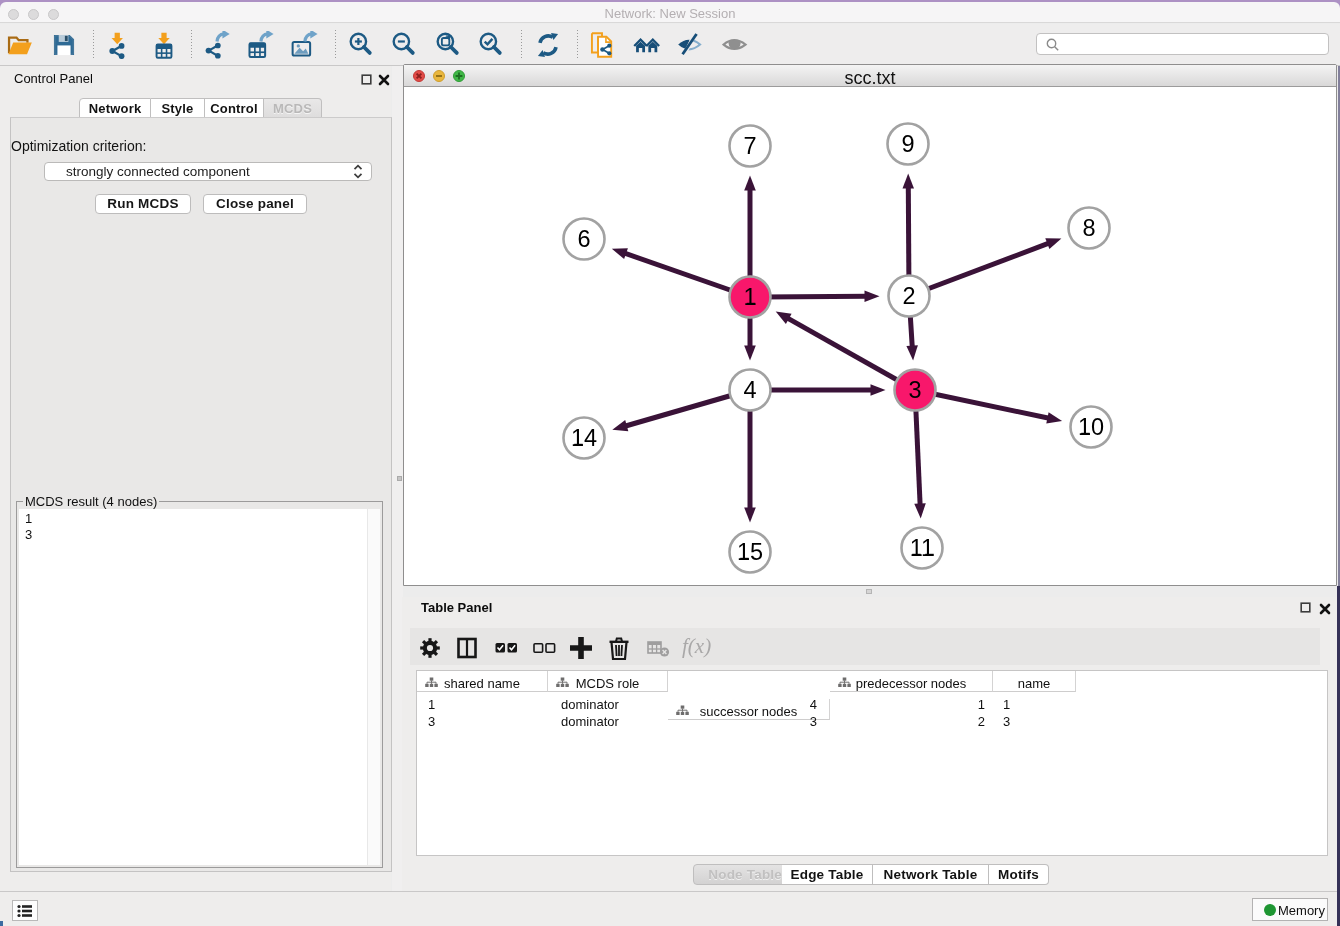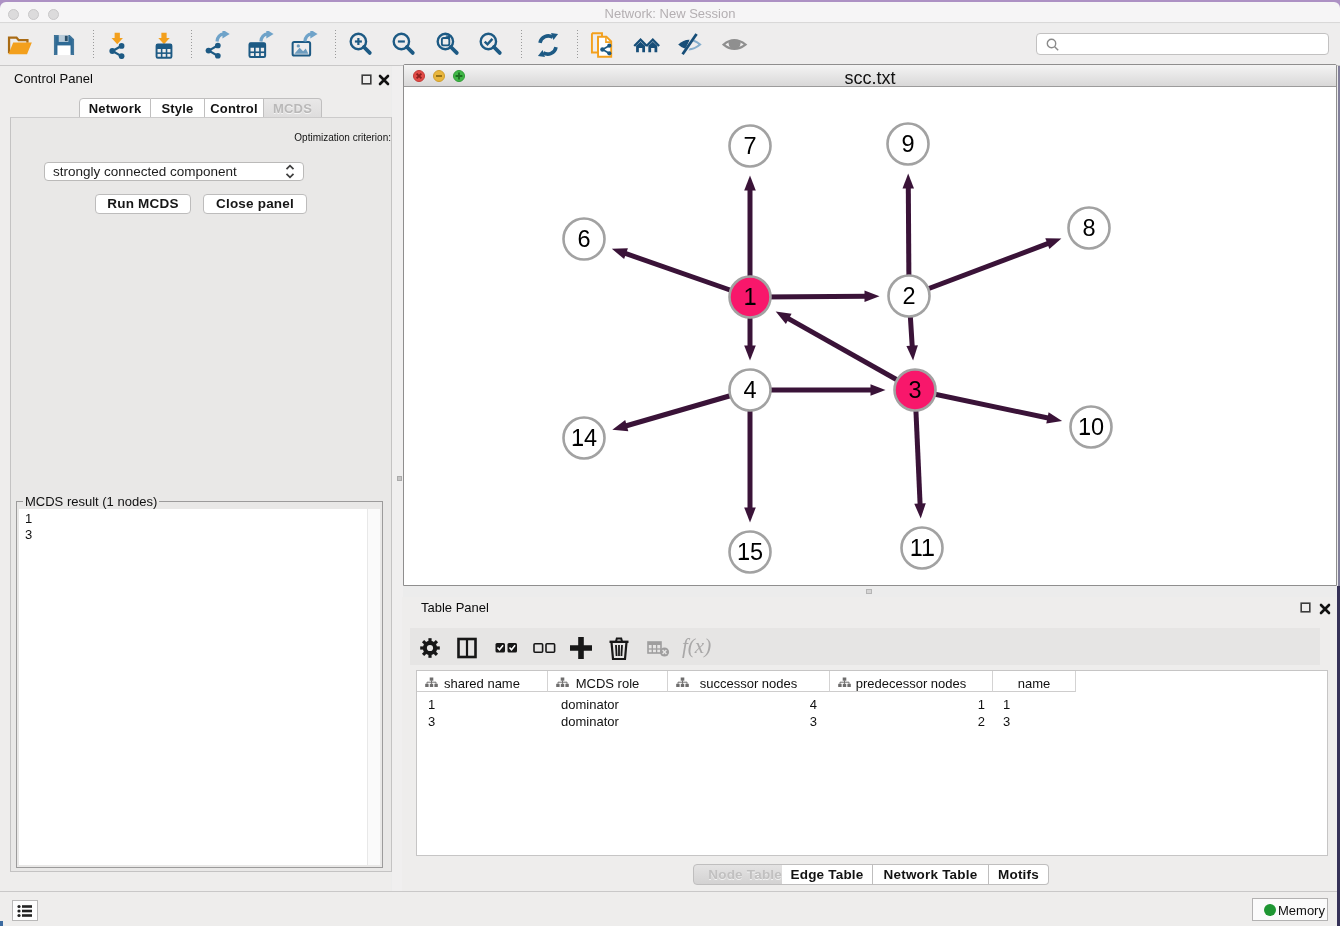--- a/index.html
+++ b/index.html
@@ -21,43 +21,43 @@
   background-size:1px 3px; }
 #searchbox { position:absolute; left:1036px; top:9px; width:293px; height:22px; background:#fff; border:1px solid #c2c1c1; border-radius:4px; }
 
 
 #cpanel { left:0; top:66px; width:391px; height:825px; background:#eeedec; }
 #cpanel-hdr { position:absolute; left:14px; top:5px; font-size:13px; color:#0b0b0b; }
 .wicon { position:absolute; }
 .tab { position:absolute; top:32px; height:32px; background:#fff; border:1px solid #c0bfbf; font-size:13px; font-weight:bold; letter-spacing:0.2px; color:#131313; text-align:center; line-height:19px; }
 .tab.sel { background:linear-gradient(#e9e8e8,#d7d6d6); color:#b9b8b8; text-shadow:0 1px 0 #f4f4f4; }
 #cp-content { position:absolute; left:10px; top:51px; width:382px; height:755px; background:#e9e8e7; border:1px solid #c4c3c3; border-top:1px solid #cccbcb; }
-#opt-label { position:absolute; left:0; top:14px; width:100%; text-align:right; font-size:10px; color:#131313; }
-#combo { position:absolute; left:33px; top:44px; width:260px; height:19px; background:#fff; border:1px solid #bbbab9; border-radius:4px; font-size:13.5px; color:#1c1c1c; line-height:17px; padding-left:8px; }
+#opt-label { position:absolute; left:0; top:20px; width:100%; text-align:left; font-size:14px; color:#131313; }
+#combo { position:absolute; left:33px; top:44px; width:328px; height:19px; background:#fff; border:1px solid #bbbab9; border-radius:4px; font-size:13.5px; color:#1c1c1c; line-height:17px; padding-left:21px; }
 .btn { position:absolute; height:20px; background:#fff; border:1px solid #bdbcbc; border-radius:4px; font-size:13.5px; font-weight:bold; letter-spacing:0.2px; color:#161616; text-align:center; line-height:18px; }
 #mcds-box { position:absolute; left:5px; top:383px; width:367px; height:367px; border:1px solid #9c9b9b; }
 #mcds-legend { position:absolute; left:6px; top:-8px; background:#e9e8e7; padding:0 2px; font-size:13px; color:#111; }
 #mcds-text { position:absolute; left:2px; top:7px; right:2px; bottom:2px; background:#fff; font-size:13px; color:#111; padding:2px 0 0 6px; line-height:16px; }
 #mcds-scroll { position:absolute; right:2px; top:7px; width:13px; bottom:2px; background:#fafafa; border-left:1px solid #e8e8e8; }
 
 
 #vsplit { left:392px; top:66px; width:11px; height:825px; background:#f0efef; }
 #vsplit-dot { position:absolute; left:5px; top:410px; width:5px; height:5px; background:#c6c5c5; border:1px solid #aaa; }
 #hsplit-dot { position:absolute; left:866px; top:589px; width:6px; height:5px; background:#d6d5d5; border:1px solid #b5b5b5; }
 
 
 #netwin { left:403px; top:64px; width:934px; height:522px; border:1px solid #8f8e8e; border-radius:2px 2px 0 0; background:#fff; }
 #netwin-title { position:absolute; left:0; top:0; width:100%; height:22px; background:linear-gradient(#f4f4f4,#d9d8d8); border-bottom:1px solid #9c9b9b; }
 #netwin-title span.t { position:absolute; top:3px; left:0; width:100%; text-align:center; font-size:18px; color:#121212; }
 .wc { position:absolute; top:5px; width:12px; height:12px; border-radius:50%; }
 #net-canvas { position:absolute; left:0; top:23px; width:932px; height:497px; background:#fff; }
 
 
 #tpanel { left:402px; top:597px; width:938px; height:294px; background:#eeedec; }
-#tpanel-hdr { position:absolute; left:19px; top:3px; font-size:13px; color:#0b0b0b; }
+#tpanel-hdr { position:absolute; left:19px; top:3px; font-size:13px; color:#0b0b0b;font-weight:bold; }
 #ttoolbar { position:absolute; left:8px; top:31px; width:910px; height:37px; background:#e6e5e4; }
 #ttable { position:absolute; left:14px; top:73px; width:912px; height:186px; background:#fff; border:1px solid #c6c5c5; }
 .thead { position:absolute; top:0; height:21px; border-bottom:1px solid #cecdcd; font-size:13px; color:#111; }
 .thr { border-right:1px solid #d4d3d3; }
 .trow { position:absolute; font-size:13px; color:#111; }
 .btab { position:absolute; top:267px; height:21px; background:#fff; border:1px solid #bfbebe; font-size:13.5px; font-weight:bold; letter-spacing:0.2px; color:#131313; text-align:center; line-height:20px; }
 .btab.sel { background:linear-gradient(#e4e3e3,#d3d2d2); color:#c1c0c0; text-shadow:0 1px 0 #f2f2f2; }
 
 
 #statusbar { left:0; top:891px; width:1340px; height:35px; background:#eeedec; border-top:1px solid #c9c8c8; }
@@ -252,21 +252,21 @@
   <div id="cp-content">
     <div id="opt-label">Optimization criterion:</div>
     <div id="combo">strongly connected component
       <svg width="12" height="15" style="position:absolute;right:7px;top:1px" viewBox="0 0 12 15">
           <path d="M2.5 5.2 L6 1.6 L9.5 5.2 M2.5 9.8 L6 13.4 L9.5 9.8" fill="none" stroke="#3e3e3e" stroke-width="1.7"></path>
         </svg>
     </div>
     <div class="btn" style="left:84px;top:76px;width:96px;">Run MCDS</div>
     <div class="btn" style="left:192px;top:76px;width:104px;">Close panel</div>
     <div id="mcds-box">
-      <div id="mcds-legend">MCDS result (1 nodes)</div>
+      <div id="mcds-legend">MCDS result (4 nodes)</div>
       <div id="mcds-text">1<br>3</div>
       <div id="mcds-scroll"></div>
     </div>
   </div>
 </div>
 
 <div class="abs" id="vsplit">
     <div id="vsplit-dot"></div>
   </div>
 <div class="abs" id="hsplit-dot"></div>
@@ -433,21 +433,21 @@
           <g fill="#6e6d6d">
             <rect x="4.7" y="0.5" width="3.6" height="3.2"></rect>
             <rect x="0.2" y="6.8" width="3.4" height="3.2"></rect>
             <rect x="4.8" y="6.8" width="3.4" height="3.2"></rect>
             <rect x="9.4" y="6.8" width="3.4" height="3.2"></rect>
             <path d="M6.5 3.5 L6.5 5.2 M2 6.8 L2 5.2 L11 5.2 L11 6.8 M6.5 5.2 L6.5 6.8" stroke="#6e6d6d" stroke-width="1" fill="none"></path>
           </g>
         </svg>
         <div style="position:absolute;left:0;top:5px;width:100%;text-align:center;">MCDS role</div>
       </div>
-      <div class="thead thr" style="left:251px;width:162px;">
+      <div class="thead thr" style="left:251px;width:162px;margin-top:28px;">
         <svg width="13" height="11" viewBox="0 0 13 11" style="position:absolute;left:8px;top:6px">
           <g fill="#6e6d6d">
             <rect x="4.7" y="0.5" width="3.6" height="3.2"></rect>
             <rect x="0.2" y="6.8" width="3.4" height="3.2"></rect>
             <rect x="4.8" y="6.8" width="3.4" height="3.2"></rect>
             <rect x="9.4" y="6.8" width="3.4" height="3.2"></rect>
             <path d="M6.5 3.5 L6.5 5.2 M2 6.8 L2 5.2 L11 5.2 L11 6.8 M6.5 5.2 L6.5 6.8" stroke="#6e6d6d" stroke-width="1" fill="none"></path>
           </g>
         </svg>
         <div style="position:absolute;left:0;top:5px;width:100%;text-align:center;">successor nodes</div>

